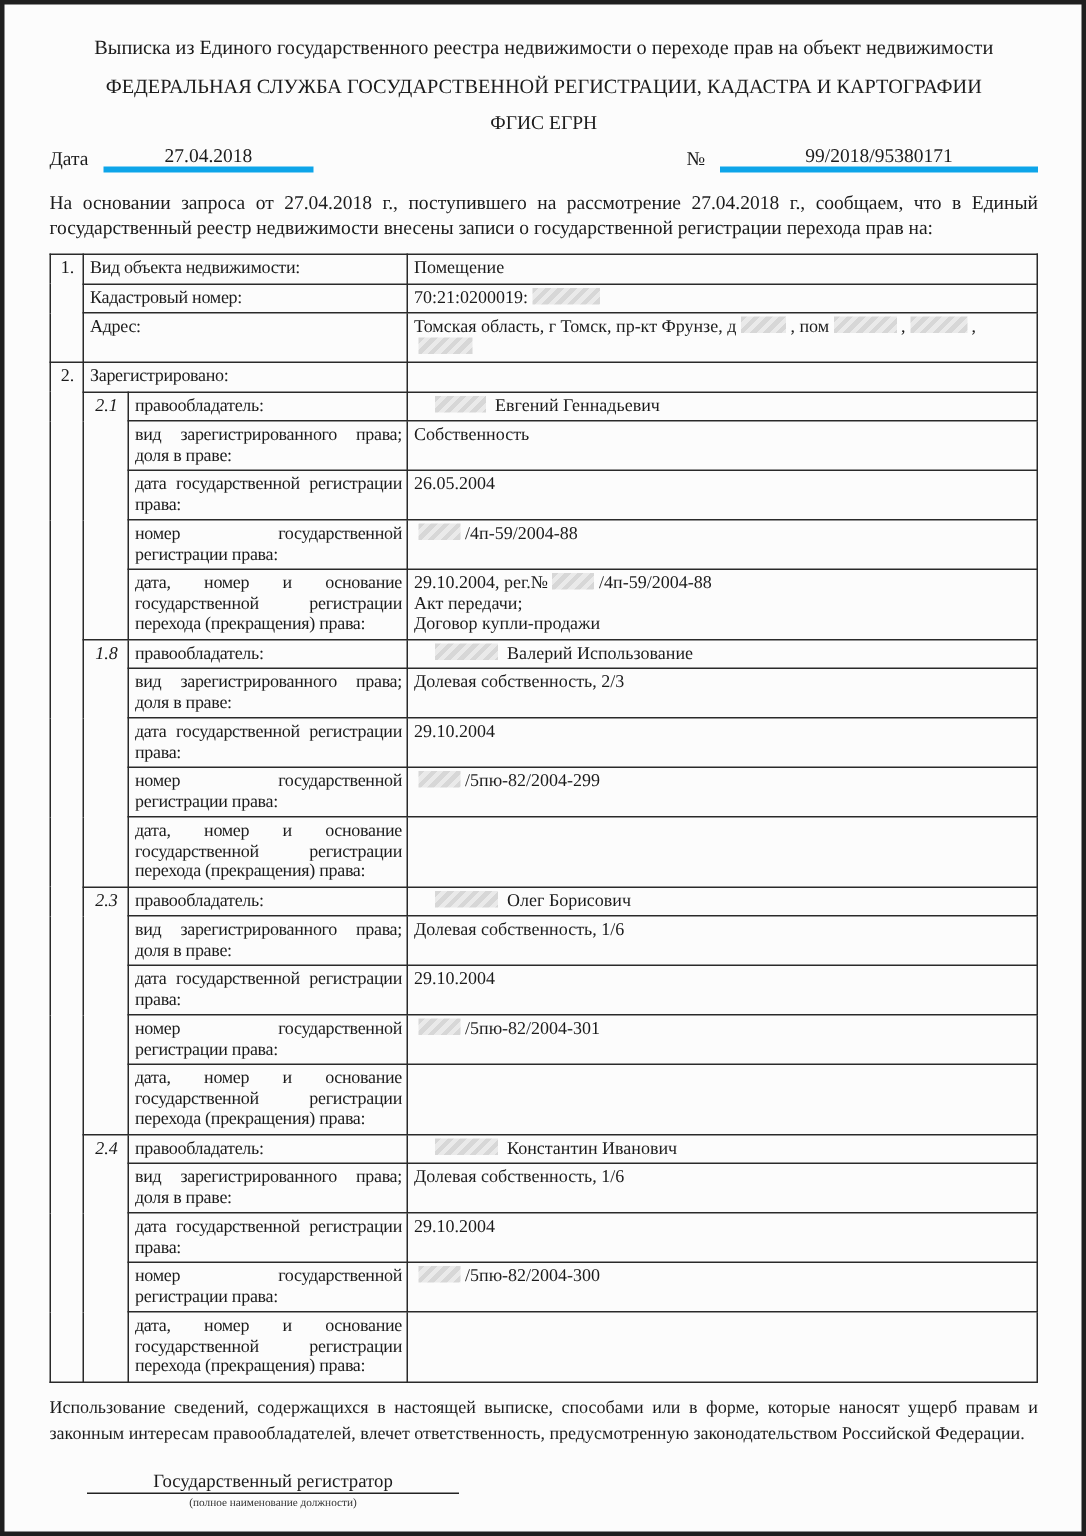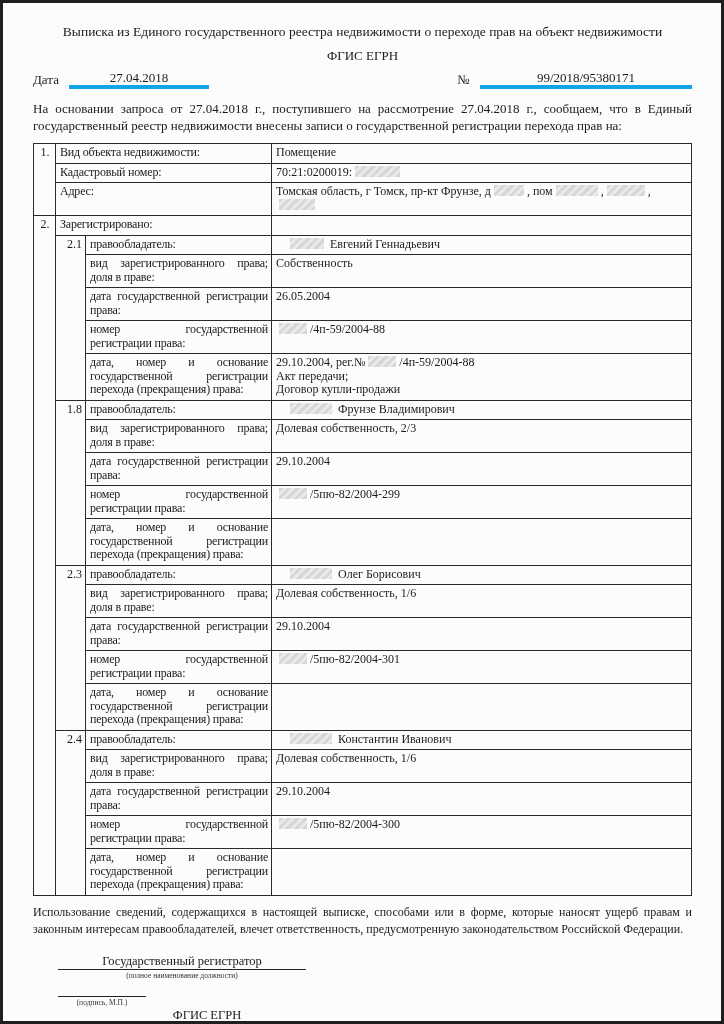--- a/index.html
+++ b/index.html
@@ -29,21 +29,21 @@
     margin-top:9px;width:100%;
     border-collapse:collapse;table-layout:fixed;
     font-size:12px;line-height:13.5px;
   }
   table.main td{
     border:1px solid #2a2a2a;
     vertical-align:top;
     padding:2px 3px 3px 4px;
   }
   td.numcol{text-align:center;padding-left:1px;padding-right:1px;}
-  td.subnum{text-align:right;padding-left:3px;}
+  td.subnum{text-align:center;padding-left:3px;font-style:italic;}
   td.lbl{text-align:justify;letter-spacing:-0.2px;}
   td.val{padding-left:4px;}
   .redact{
     display:inline-block;height:11px;
     background:repeating-linear-gradient(135deg,#d7d7d7 0 3px,#eaeaea 3px 6px);
     vertical-align:-1px;margin:0 3px;
   }
   .redact.ind{margin-left:14px;margin-right:6px;}
   .rw28{width:28px;}.rw30{width:30px;}.rw34{width:34px;}
   .rw36{width:36px;}.rw38{width:38px;}.rw42{width:42px;}.rw45{width:45px;}
@@ -55,20 +55,21 @@
   .sig-right{width:298px;}
   .sigline{border-bottom:1px solid #222;text-align:center;font-size:12.5px;line-height:16px;height:16px;}
   .sigcap{margin-top:1px;text-align:center;font-size:7.5px;line-height:9px;color:#333;}
 </style>
 </head>
 <body>
 
 <div class="page">
 
   <div class="title">Выписка из Единого государственного реестра недвижимости о переходе прав на объект недвижимости</div>
+  <div class="agency">ФЕДЕРАЛЬНАЯ СЛУЖБА ГОСУДАРСТВЕННОЙ РЕГИСТРАЦИИ, КАДАСТРА И КАРТОГРАФИИ</div>
   <div class="system">ФГИС ЕГРН</div>
 
   <div class="daterow">
     <span class="lab">Дата</span>
     <div class="uline u-date">27.04.2018</div>
     <div class="spacer"></div>
     <span class="lab">№</span>
     <div class="uline u-num">99/2018/95380171</div>
   </div>
 
@@ -134,21 +135,21 @@
           <div><span>29.10.2004, рег.№</span><span class="redact rw28"></span><span>/4п-59/2004-88</span></div>
           <div>Акт передачи;</div>
           <div>Договор купли-продажи</div>
         </td>
       </tr>
 
       <tr>
         <td class="subnum" rowspan="5">1.8</td>
         <td class="lbl">правообладатель:</td>
         <td class="val">
-          <span class="redact rw42 ind"></span><span>Фрунзе Владимирович</span>
+          <span class="redact rw42 ind"></span><span>Валерий Использование</span>
         </td>
       </tr>
       <tr>
         <td class="lbl">вид зарегистрированного права; доля в праве:</td>
         <td class="val">Долевая собственность, 2/3</td>
       </tr>
       <tr>
         <td class="lbl">дата государственной регистрации права:</td>
         <td class="val">29.10.2004</td>
       </tr>

